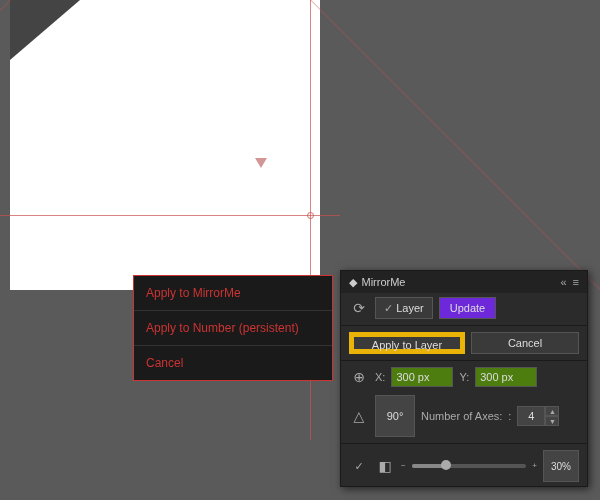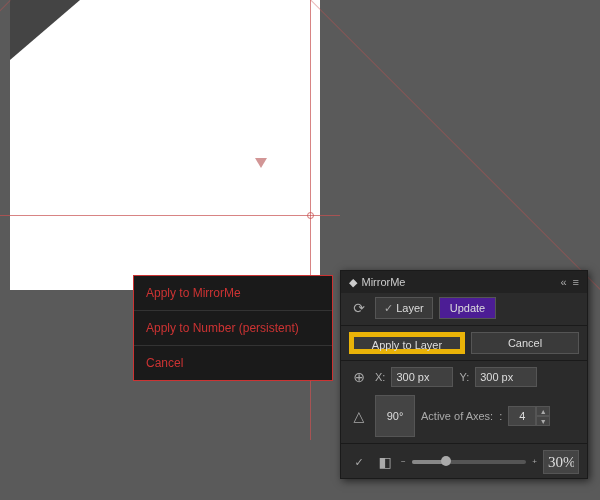--- a/index.html
+++ b/index.html
@@ -189,21 +189,21 @@
       font-size: 11px;
       cursor: pointer;
       height: 22px;
     }
     .btn-active .check-icon {
       color: #aaa;
       font-size: 11px;
     }
 
     .btn-update {
-      background: #4c1d95;
+      background: #6d28d9;
       border: 1px solid #555;
       color: #ddd;
       padding: 2px 10px;
       font-size: 11px;
       cursor: pointer;
       height: 22px;
     }
 
     .btn-apply-layer {
       background: #3a3a3a;
@@ -221,21 +221,21 @@
       border: 1px solid #555;
       color: #ddd;
       padding: 2px 10px;
       font-size: 11px;
       cursor: pointer;
       height: 22px;
       flex: 1;
     }
 
     .input-field {
-      background: #404040;
+      background: #4d7c0f;
       border: 1px solid #555;
       color: #ddd;
       font-size: 11px;
       padding: 2px 4px;
       height: 20px;
       width: 62px;
     }
 
     .label-text {
       color: #aaa;
@@ -286,26 +286,25 @@
       width: 10px;
       height: 10px;
       background: #aaa;
       border-radius: 50%;
       margin-left: -5px;
     }
     .percent-box {
       background: #444;
       border: 1px solid #555;
       color: #ddd;
-      font-size: 15px;
+      font-size: 10px;
       padding: 2px 4px;
-      height: 24px;
+      height: 32px;
       width: 36px;
       text-align: center;
-      font-family: Liberation Serif, serif;
     }
     .plus-minus {
       display: flex;
       flex-direction: column;
       gap: 0px;
     }
     .pm-btn {
       color: #aaa;
       font-size: 8px;
       cursor: pointer;
@@ -405,21 +404,21 @@
     <span class="panel-icon">⊕</span>
     <span class="label-text">X:</span>
     <input class="input-field" type="text" value="300 px" style="">
     <span class="label-text">Y:</span>
     <input class="input-field" type="text" value="300 px" style="">
   </div>
 
   <div class="panel-row">
     <span class="panel-icon">△</span>
     <input class="number-input" type="text" value="90°" style="">
-    <span class="label-text">Active of Axes:</span>
+    <span class="label-text">Number of Axes:</span>
     <span class="label-text">:</span>
     <div class="spinner-wrap">
       <input class="spinner-input" type="text" value="4" style="">
       <div class="spinner-btns">
         <button class="spin-btn">▲</button>
         <button class="spin-btn">▼</button>
       </div>
     </div>
   </div>
 

